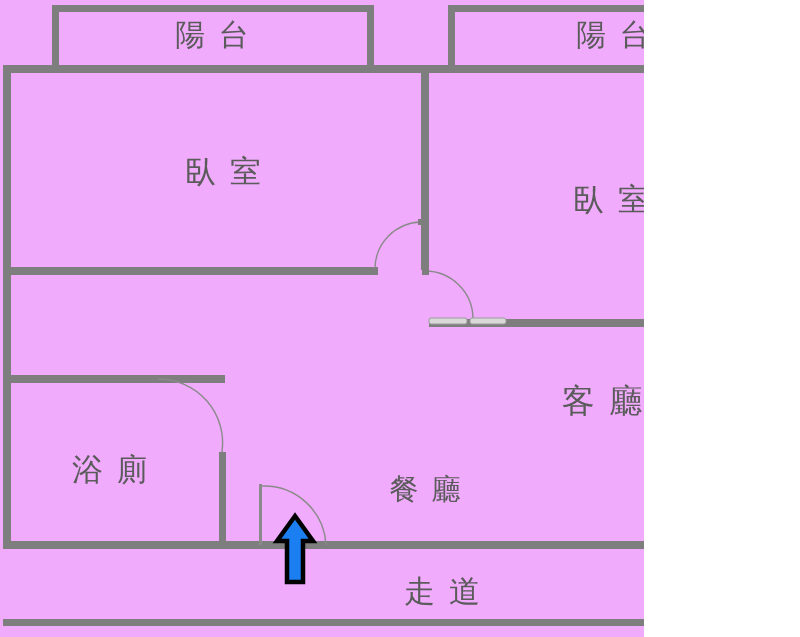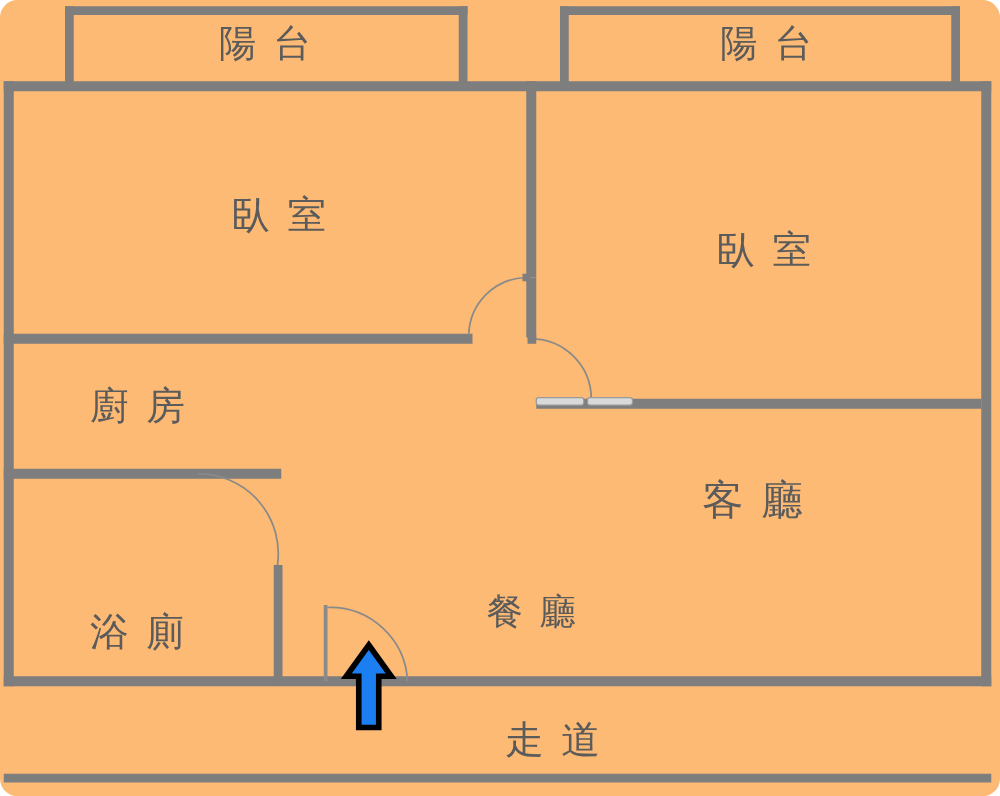--- a/index.html
+++ b/index.html
@@ -5,25 +5,24 @@
   html, body {
     margin: 0;
     padding: 0;
     background: #ffffff;
   }
   body {
     font-family: "DejaVu Sans", "Liberation Sans", sans-serif;
   }
   #plan {
     position: relative;
-    width: 800px;
+    width: 644px;
     height: 637px;
-    background: #fdba74;
+    background: #f0abfc;
     overflow: hidden;
-    border-radius: 14px;
   }
   #plan svg {
     position: absolute;
     left: 0;
     top: 0;
   }
   .room-label {
     position: absolute;
     color: #5b5b5b;
     font-family: "DejaVu Sans", "Liberation Sans", sans-serif;
@@ -31,21 +30,21 @@
     white-space: nowrap;
     letter-spacing: 2px;
     transform: translate(-50%, -50%);
     user-select: none;
   }
   .lbl-balcony-left  { left: 213px; top: 35px;  font-size: 30px; }
   .lbl-balcony-right { left: 614px; top: 35px;  font-size: 30px; }
   .lbl-bedroom-left  { left: 224px; top: 172px; font-size: 31px; }
   .lbl-bedroom-right { left: 612px; top: 200px; font-size: 31px; }
   .lbl-kitchen       { left: 111px; top: 325px; font-size: 31px; }
-  .lbl-bathroom      { left: 111px; top: 470px; font-size: 31px; margin-top: 36px; }
+  .lbl-bathroom      { left: 111px; top: 470px; font-size: 31px; }
   .lbl-living        { left: 603px; top: 401px; font-size: 33px; }
   .lbl-dining        { left: 426px; top: 490px; font-size: 29px; }
   .lbl-corridor      { left: 443px; top: 592px; font-size: 31px; }
   .watermark {
     position: absolute;
     left: 260px;
     top: 280px;
     width: 260px;
     height: 80px;
     color: #fbfbfb;
@@ -145,21 +144,20 @@
   <div class="watermark"></div>
 
   <div class="room-label lbl-balcony-left">陽 台</div>
 
   <div class="room-label lbl-balcony-right">陽 台</div>
 
   <div class="room-label lbl-bedroom-left">臥 室</div>
 
   <div class="room-label lbl-bedroom-right">臥 室</div>
 
-  <div class="room-label lbl-kitchen">廚 房</div>
 
   <div class="room-label lbl-bathroom">浴 廁</div>
 
   <div class="room-label lbl-living">客 廳</div>
 
   <div class="room-label lbl-dining">餐 廳</div>
 
   <div class="room-label lbl-corridor">走 道</div>
 
 </div>

